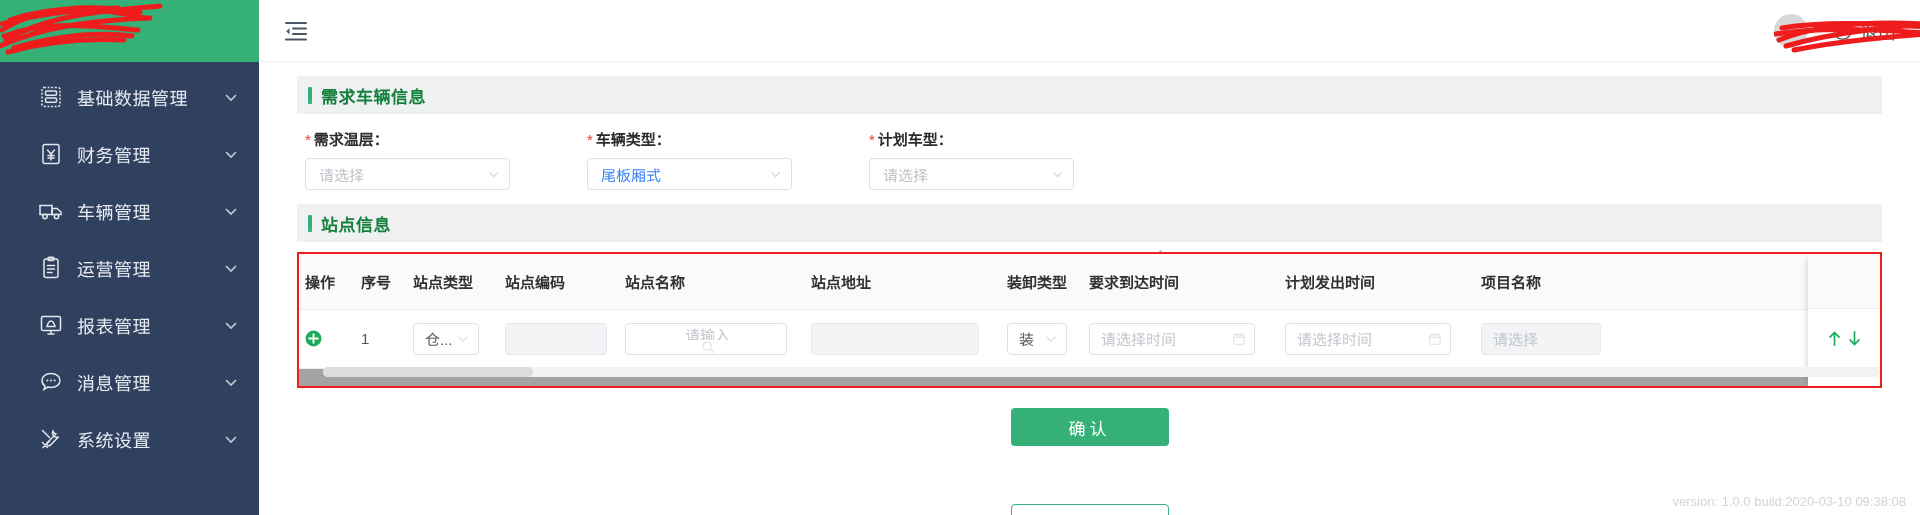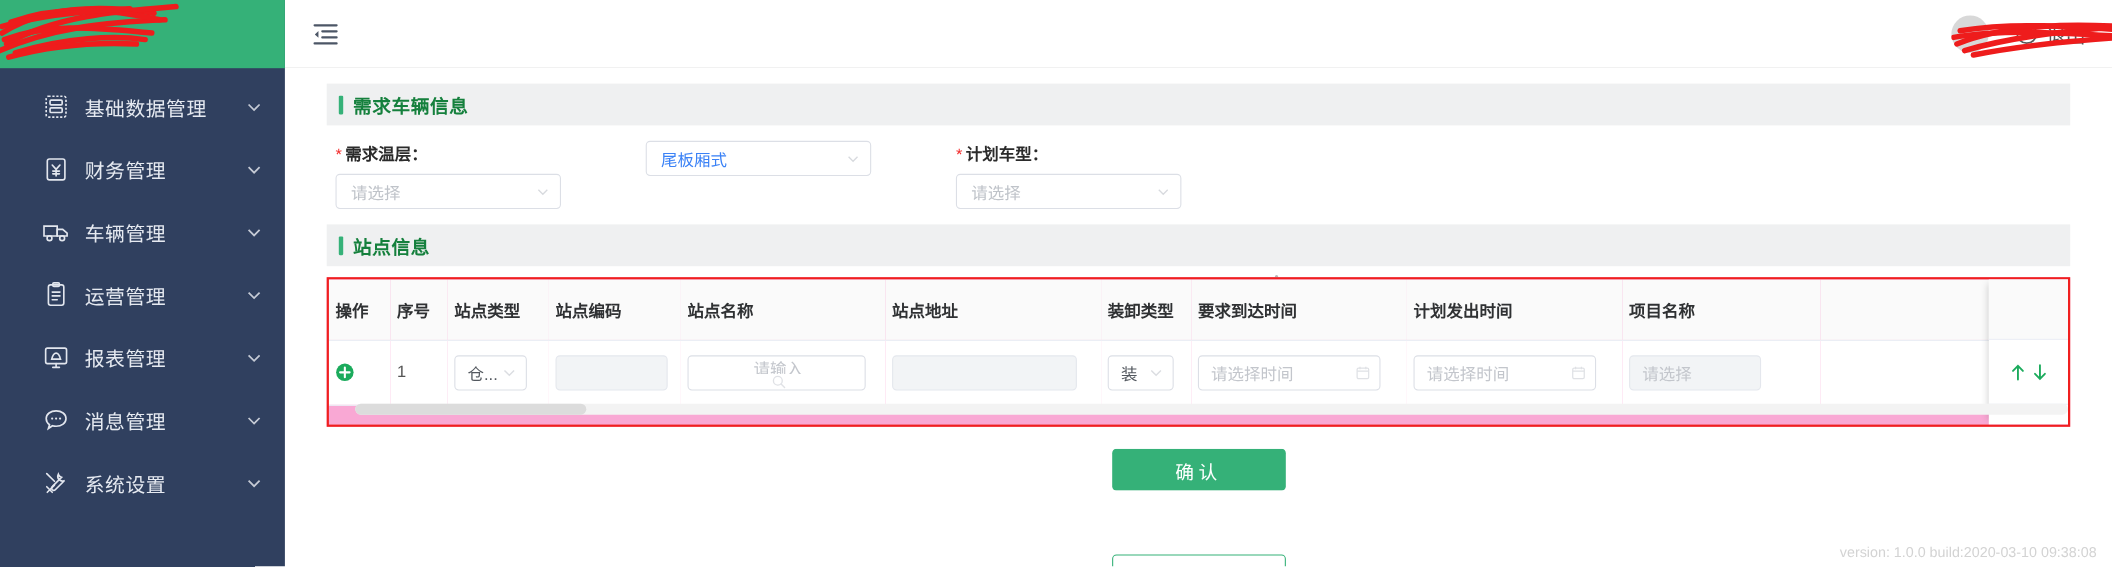--- a/index.html
+++ b/index.html
@@ -107,21 +107,21 @@
   .select-val { flex: 1 1 auto; font-size: 15px; color: #bfc3c9; white-space: nowrap; overflow:hidden; }
   .select-val.filled { color: #3b82f6; }
   .caret { width: 13px; height: 13px; opacity: .55; }
 
   
   .table-wrap {
     border: 2px solid #f01f1f;
     margin-top: 10px;
     height: 136px;
     position: relative;
-    background: #f9a8d4;
+    background: #a3a3a3;
     overflow: hidden;
   }
   .table-scroll {
     position: absolute; inset: 0;
     overflow: hidden;
   }
   .tbl { width: 1620px; border-collapse: collapse; table-layout: fixed; }
   .tbl th {
     height: 55px;
     text-align: left;
@@ -368,20 +368,23 @@
           </div>
           <div class="select-box">
             <span class="select-val">请选择</span>
             <svg class="caret" viewBox="0 0 16 16" fill="none" stroke="#b8bcc4" stroke-width="1.5">
                 <path d="M3 5.5l5 5 5-5"></path>
               </svg>
           </div>
         </div>
 
         <div class="form-field">
+          <div class="form-label">
+            <span class="req">*</span><span>车辆类型：</span>
+          </div>
           <div class="select-box">
             <span class="select-val filled">尾板厢式</span>
             <svg class="caret" viewBox="0 0 16 16" fill="none" stroke="#b8bcc4" stroke-width="1.5">
                 <path d="M3 5.5l5 5 5-5"></path>
               </svg>
           </div>
         </div>
 
         <div class="form-field">
           <div class="form-label">

